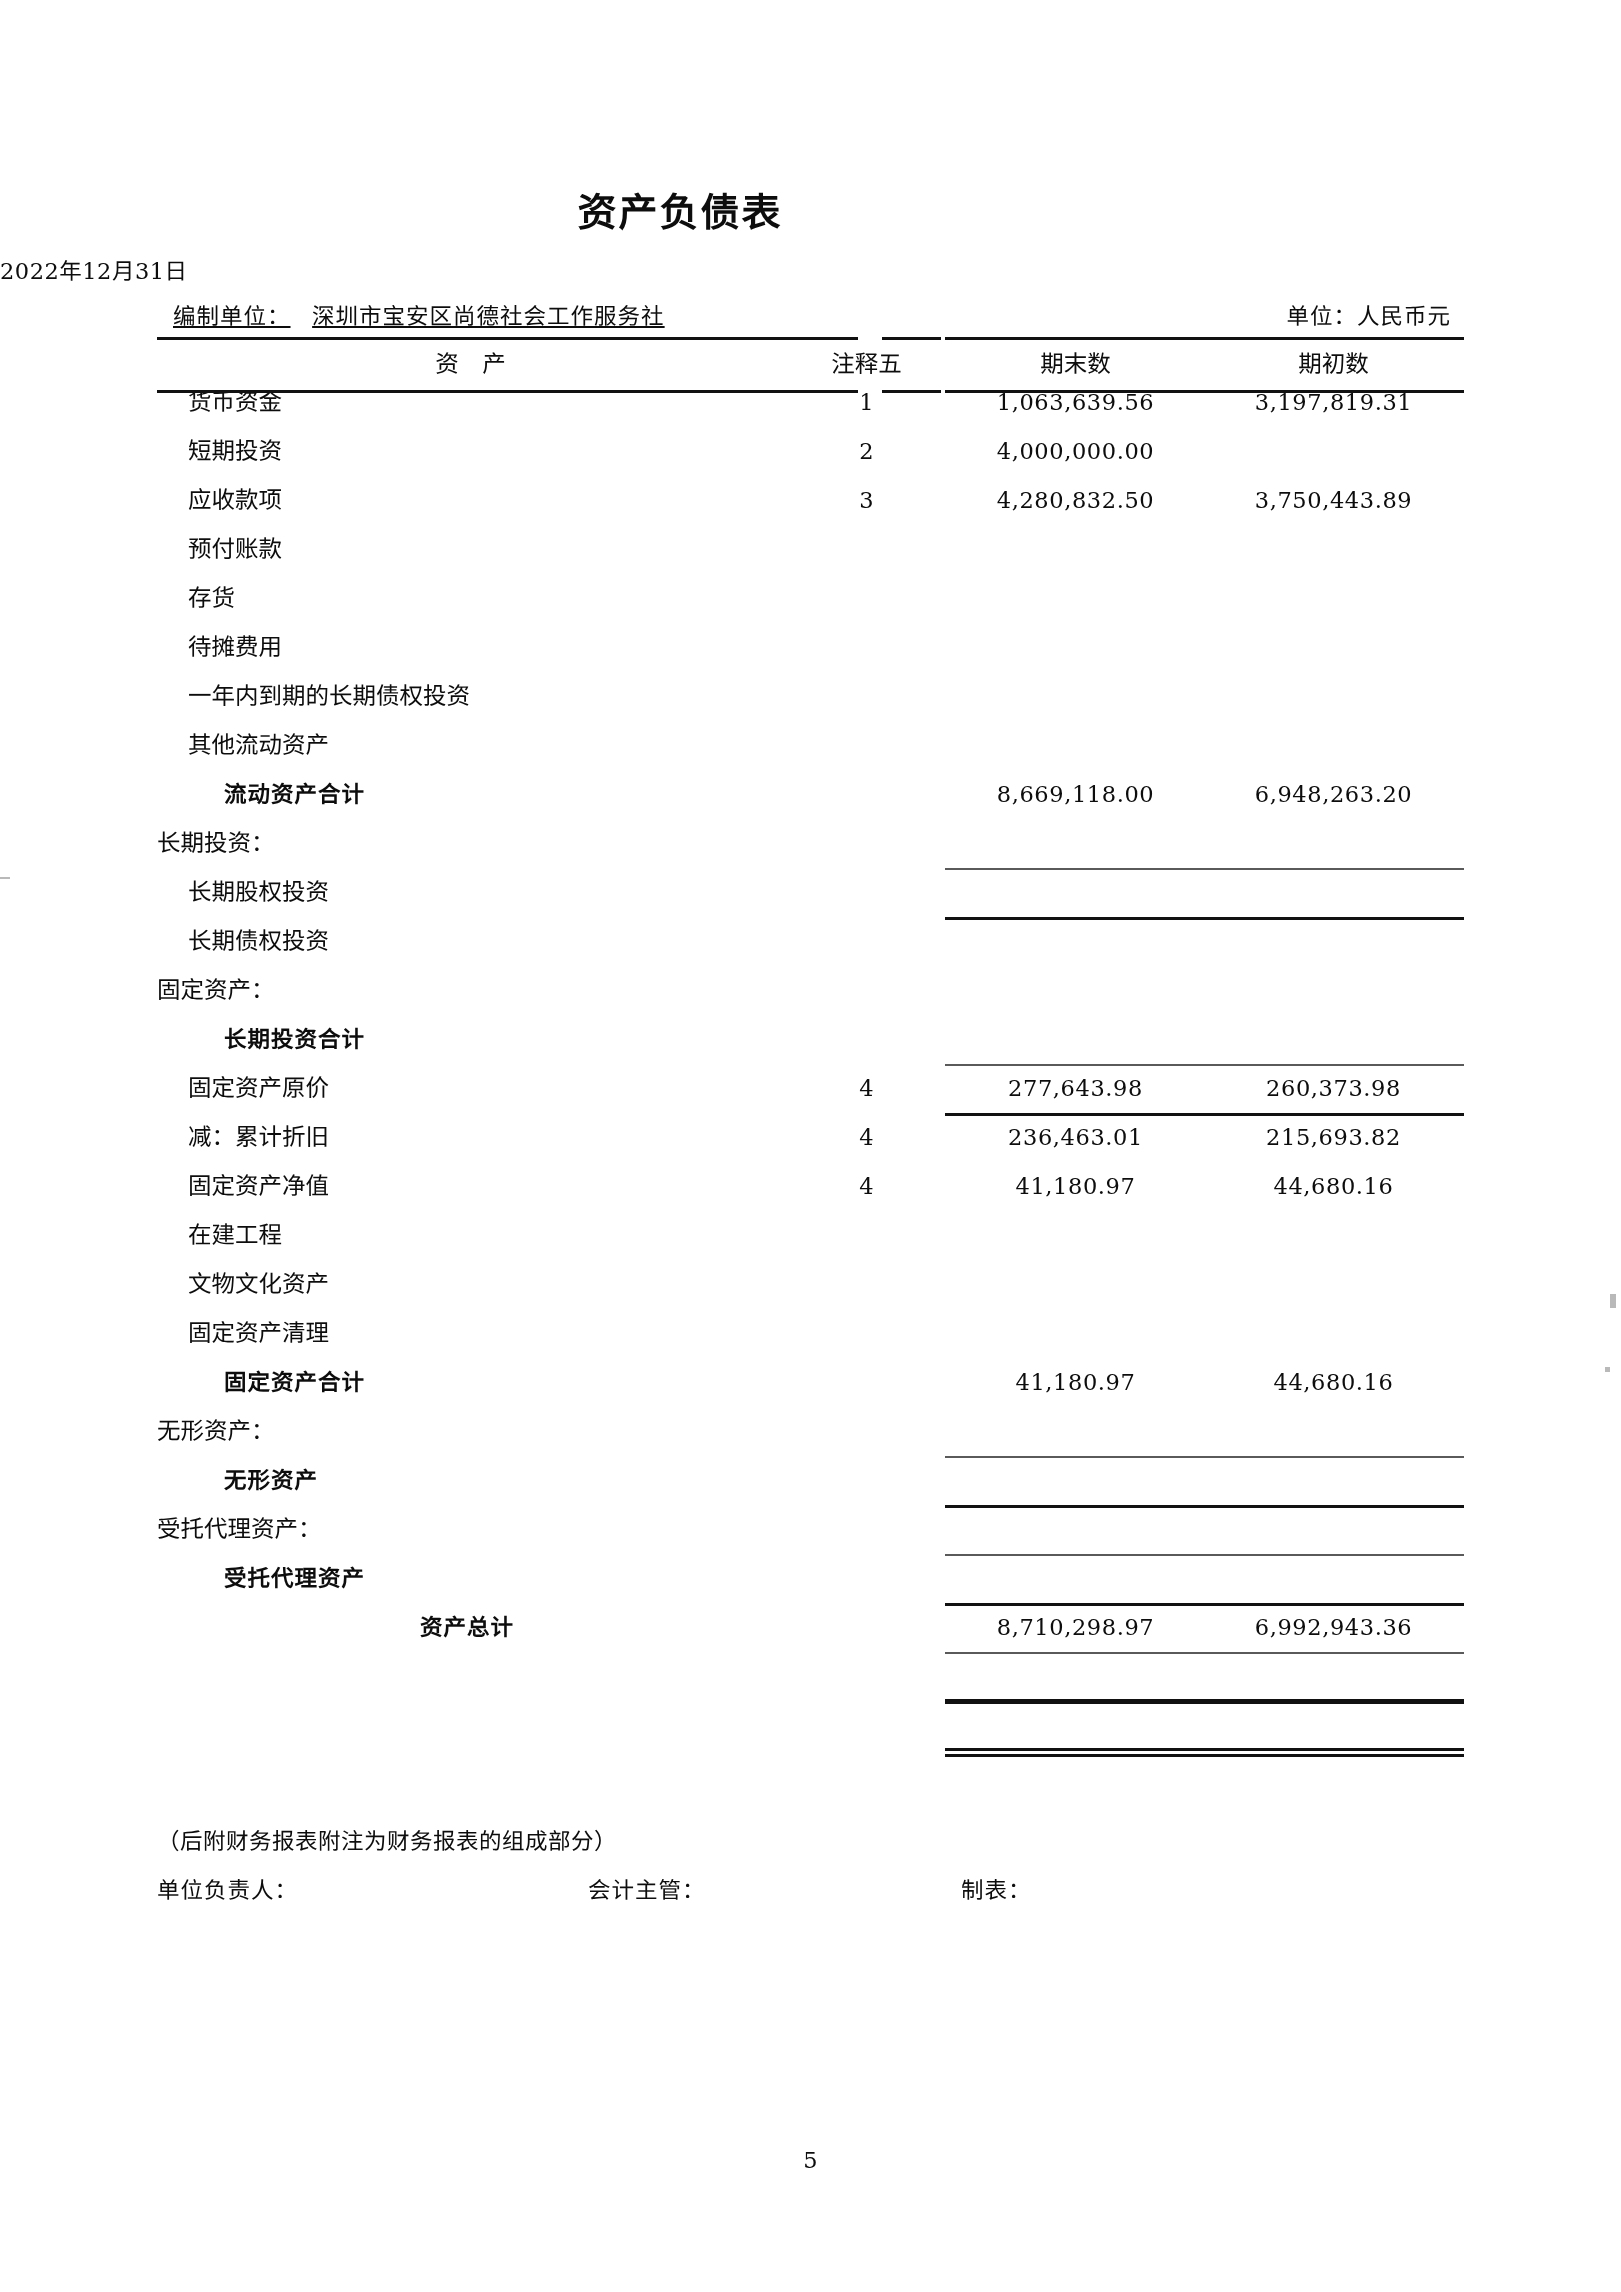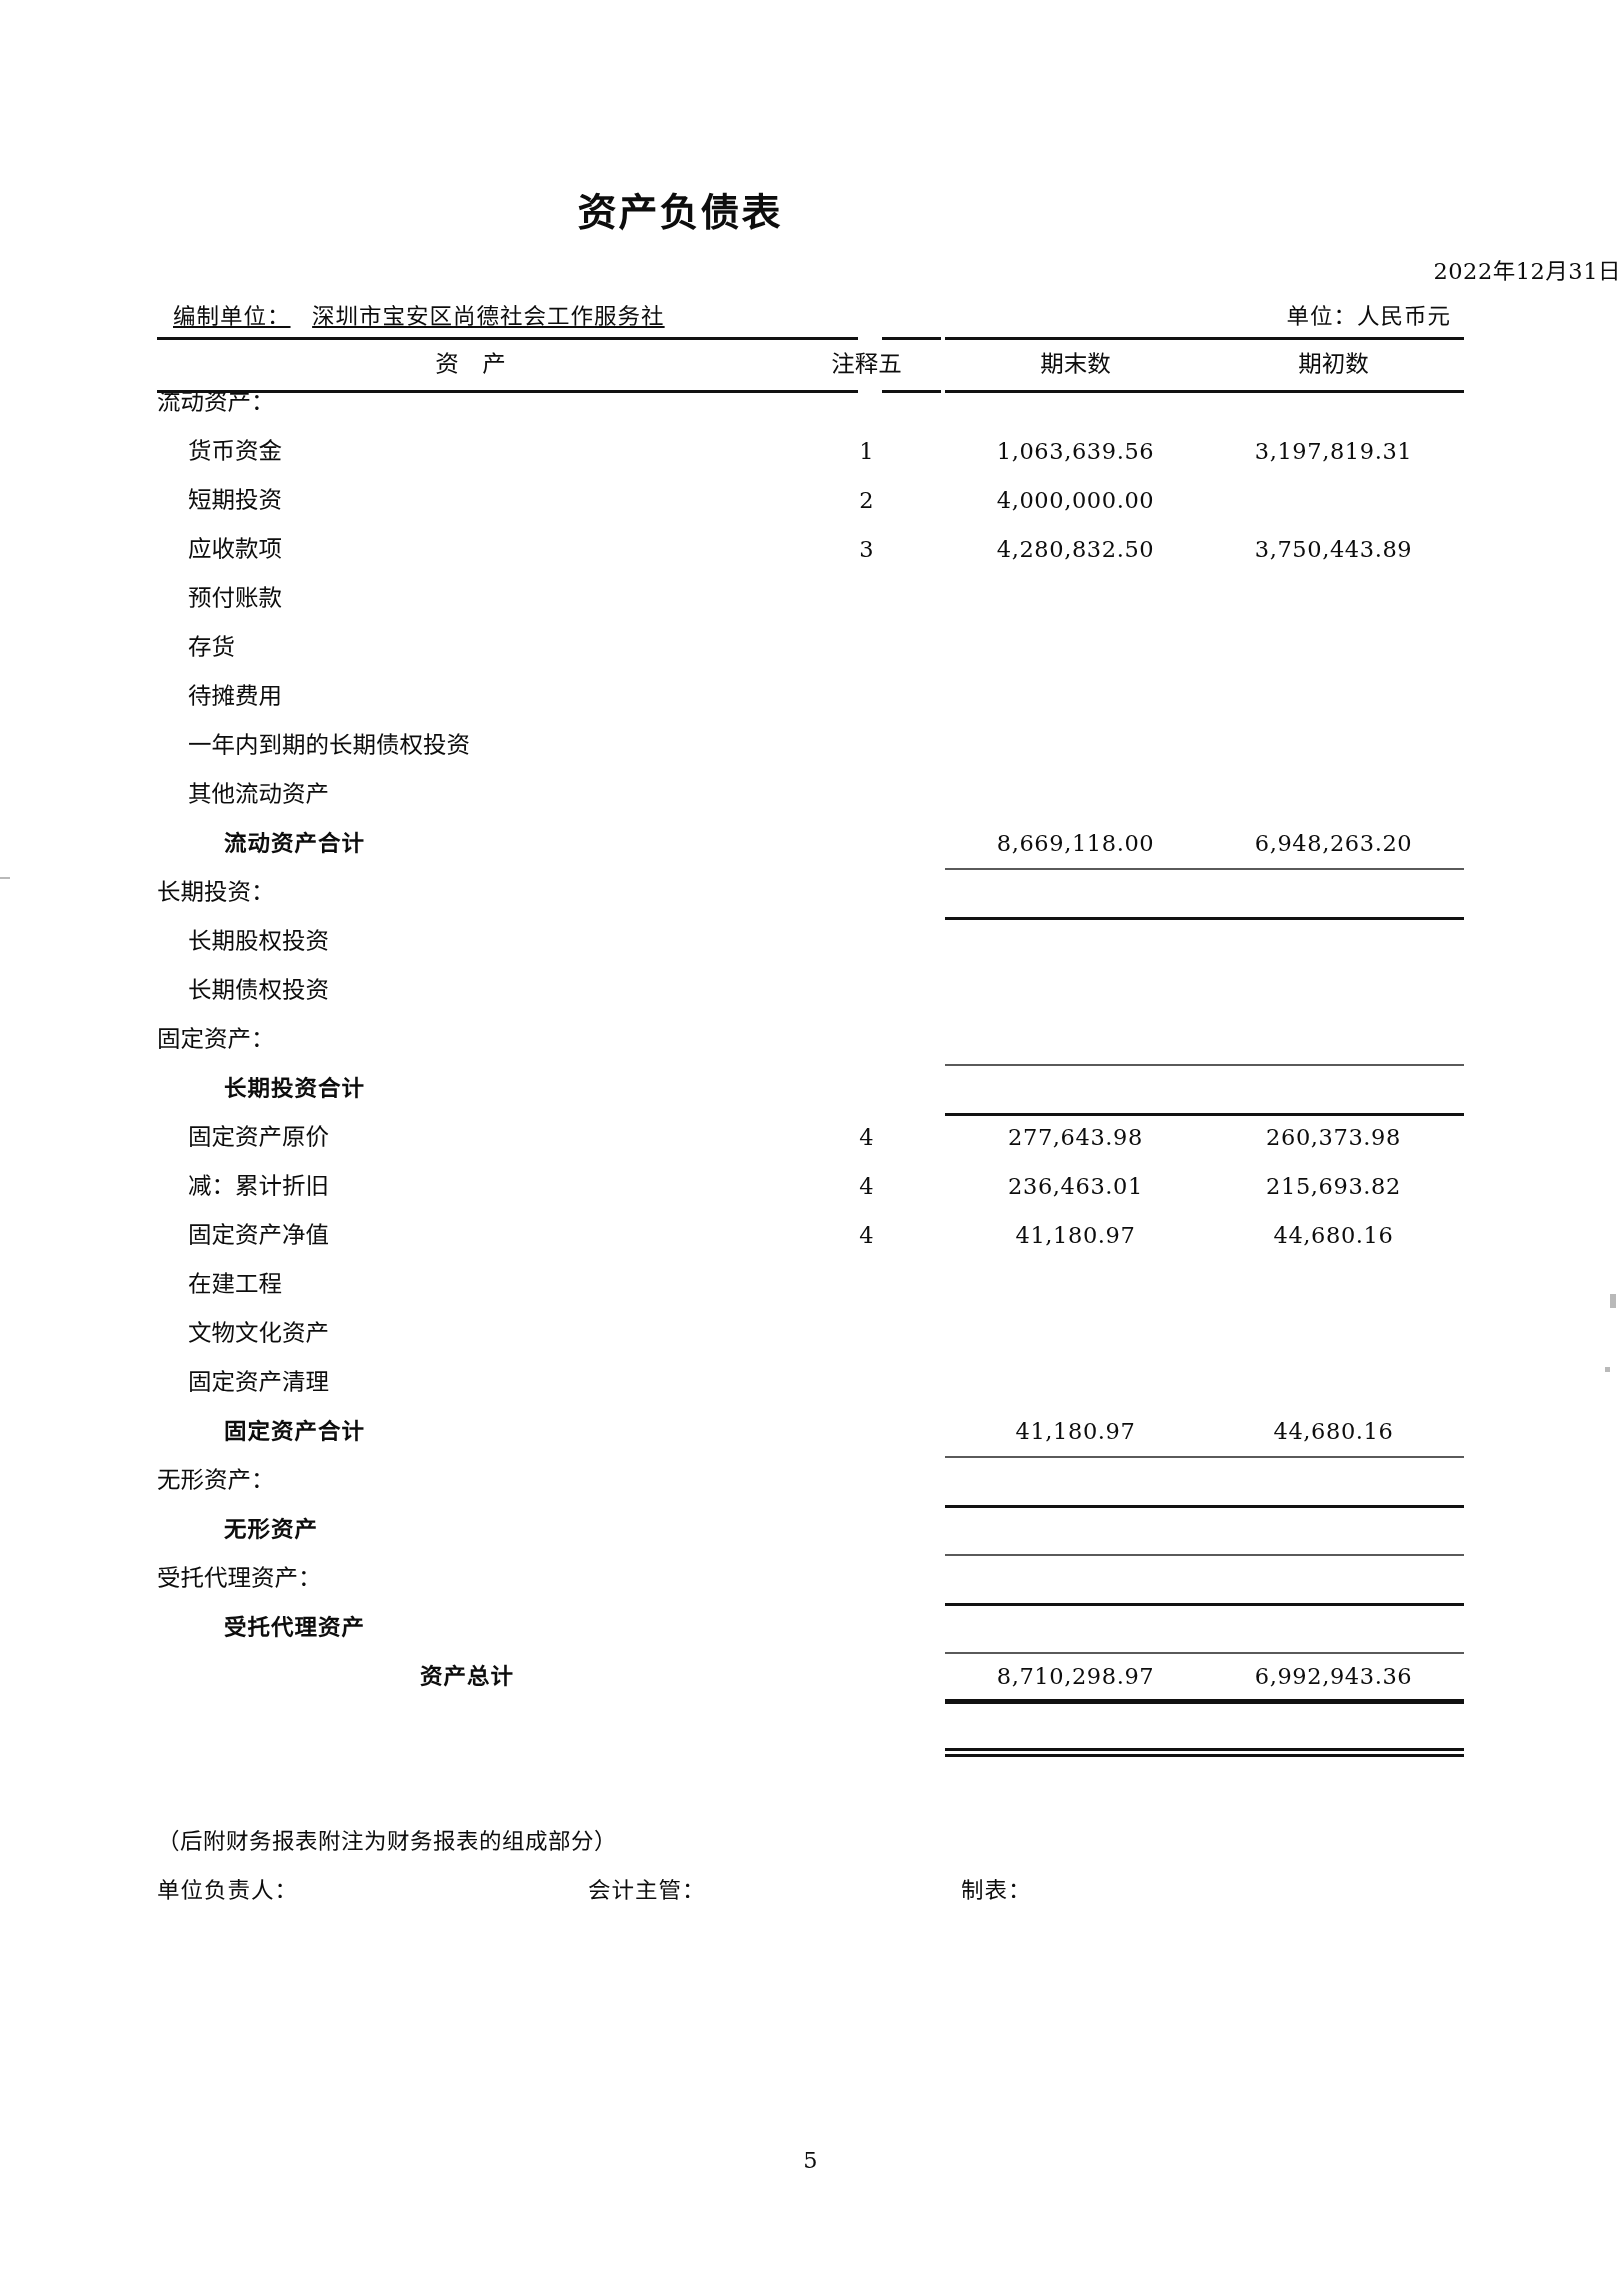--- a/index.html
+++ b/index.html
@@ -35,21 +35,21 @@
     font-family: "DejaVu Sans", "Liberation Sans", sans-serif;
     font-weight: bold;
     font-size: 39px;
     letter-spacing: 2px;
   }
   .doc-date {
     position: absolute;
     left: 0;
     top: 253px;
     width: 1621px;
-    text-align: right;
+    text-align: left;
     font-size: 22.5px;
     letter-spacing: 0.5px;
   }
 
   
   .meta-row {
     position: absolute;
     left: 157px;
     top: 298px;
     width: 1294px;
@@ -197,26 +197,20 @@
   <div class="table" id="table-root">
 
     <div class="thead">
       <div class="th col-item">资　产</div>
       <div class="th col-note">注释五</div>
       <div class="th col-cur">期末数</div>
       <div class="th col-prev">期初数</div>
     </div>
 
     <div class="tbody" id="tbody">
-        <div class="row">
-          <div class="cell item col-item lvl-section">流动资产：</div>
-          <div class="cell note col-note"></div>
-          <div class="cell num col-cur"></div>
-          <div class="cell num col-prev"></div>
-        </div>
         <div class="row">
           <div class="cell item col-item lvl-item">货币资金</div>
           <div class="cell note col-note">1</div>
           <div class="cell num col-cur">1,063,639.56</div>
           <div class="cell num col-prev">3,197,819.31</div>
         </div>
         <div class="row">
           <div class="cell item col-item lvl-item">短期投资</div>
           <div class="cell note col-note">2</div>
           <div class="cell num col-cur">4,000,000.00</div>

